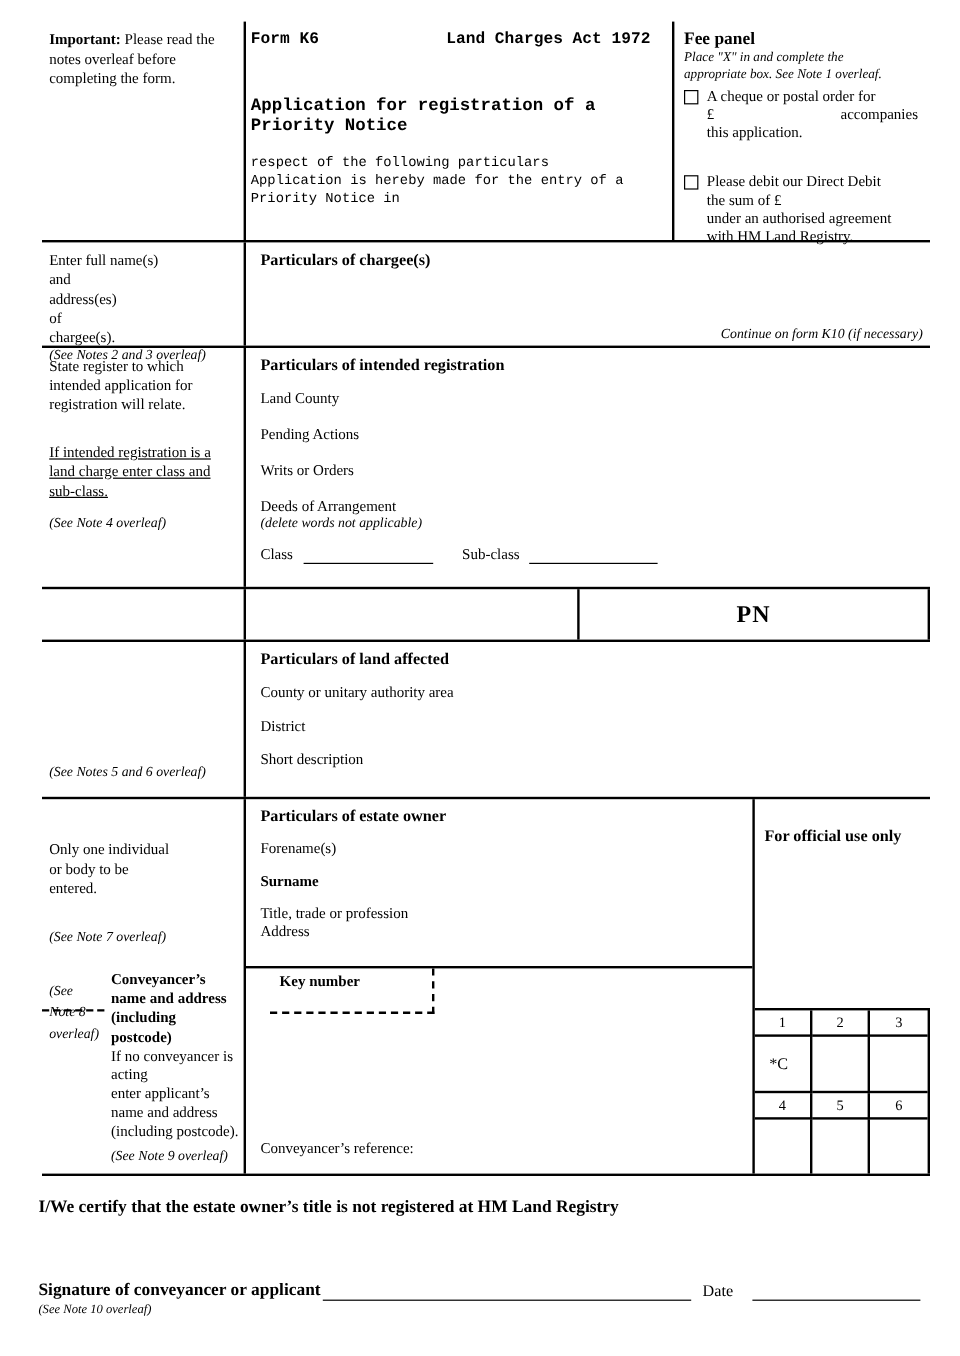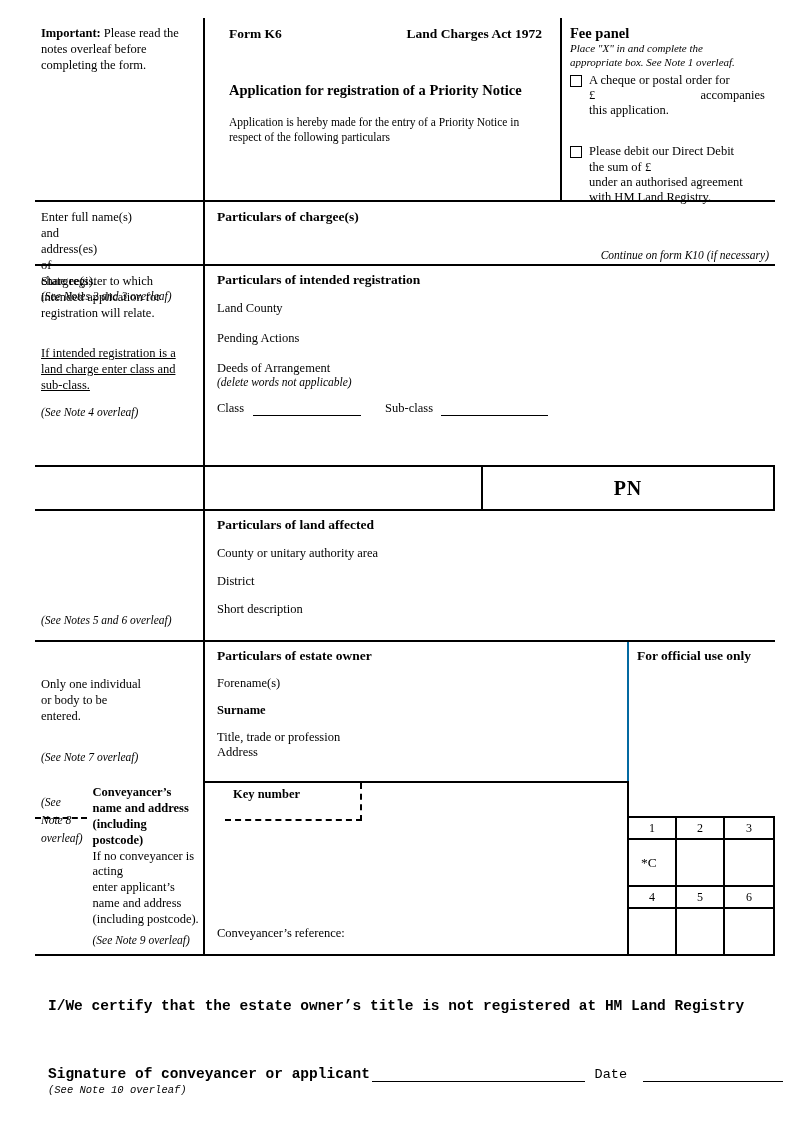--- a/index.html
+++ b/index.html
@@ -10,35 +10,35 @@
   .frow { display: flex; width: 100%; }
   .b-bot { border-bottom: 2px solid #000; }
   .cell { position: relative; }
   .sidecol { width: 170px; flex: 0 0 170px; border-right: 2px solid #000;
     font-size: 12.5px; line-height: 1.28; padding: 7px 4px 0 6px; }
   .note { font-style: italic; font-size: 11.5px; }
   .heading { font-weight: bold; font-size: 13.5px; }
 
   
   .row1 { height: 184px; }
-  .r1-mid { flex: 0 0 355px; width: 355px; padding: 8px 18px 0 24px; }
+  .r1-mid { flex: 0 0 355px; width: 355px; padding: 8px 18px 0 4px; font-family: Liberation Mono, monospace; }
   .r1-topline { display: flex; justify-content: space-between; font-weight: bold; font-size: 13.5px; }
   .form-title { font-weight: bold; font-size: 14.5px; margin-top: 40px; }
   .made { font-size: 11.5px; margin-top: 16px; line-height: 1.3; }
   .feecol { flex: 1; border-left: 2px solid #000; padding: 7px 8px 0 8px; }
   .fee-title { font-weight: bold; font-size: 14.5px; }
   .fee-instr { font-style: italic; font-size: 11px; line-height: 1.25; }
   .fee-opt { display: flex; align-items: flex-start; font-size: 12.5px; line-height: 1.22; }
   .opt1 { margin-top: 3px; }
   .opt2 { margin-top: 26px; }
   .chk { width: 12px; height: 12px; border: 1.5px solid #000; flex: 0 0 12px; margin: 2px 7px 0 0; }
   .pound-line { display: flex; justify-content: space-between; padding-right: 2px; }
 
   
-  .row2 { height: 64px; }
+  .row2 { height: 88px; }
   .r2-main { flex: 1; padding: 7px 6px 3px 12px; display: flex; flex-direction: column; justify-content: space-between; }
   .continue-note { align-self: flex-end; font-style: italic; font-size: 11.5px; }
 
   
   .row3 { height: 201px; }
   .r3-side2 { margin-top: 24px; text-decoration: underline; }
   .r3-note { margin-top: 12px; }
   .r3-main { flex: 1; padding: 6px 6px 0 12px; }
   .reg-item { font-size: 12.5px; margin-top: 15px; }
   .reg-item.first { margin-top: 13px; }
@@ -59,21 +59,21 @@
   .land-item { font-size: 12.5px; margin-top: 13px; }
 
   
   .row6 { height: 139px; }
   .r6-side { padding-top: 34px; }
   .r6-note { margin-top: 26px; }
   .r6-mid { flex: 0 0 422px; width: 422px; padding: 6px 6px 0 12px; }
   .eo-item { font-size: 12.5px; margin-top: 12px; }
   .eo-item.tight { margin-top: 0; }
   .bold { font-weight: bold; }
-  .r6-official { flex: 1; border-left: 2px solid #0369a1; padding: 6px 4px 0 8px; }
+  .r6-official { flex: 1; border-left: 2px solid #000000; padding: 23px 4px 0 8px; }
 
   
   .lower { height: 175px; }
   .low-left { width: 170px; flex: 0 0 170px; border-right: 2px solid #000; display: flex; flex-direction: row; }
   .note8-cell { height: 38px; flex: 0 0 38px; border-bottom: 2px dashed #000; padding: 11px 4px 0 6px; }
   .conv-block { padding: 4px 4px 0 6px; font-size: 12.5px; line-height: 1.27; }
   .conv-note { margin-top: 5px; font-style: italic; }
   .low-mid { flex: 0 0 422px; width: 422px; border-top: 2px solid #000; display: flex; flex-direction: column; }
   .keybox { width: 137px; height: 38px; border-right: 2px dashed #000; border-bottom: 2px dashed #000;
     padding: 4px 8px 0 8px; font-weight: bold; font-size: 12.5px; margin-left: 20px; }
@@ -83,21 +83,21 @@
   .lr-spacer { height: 35px; flex: 0 0 35px; }
   .ogrid { flex: 1; border-top: 2px solid #000; border-right: 2px solid #000;
     display: grid; grid-template-columns: 1fr 1fr 1fr; grid-template-rows: 22px 47px 22px 1fr; }
   .gcell { border-right: 2px solid #000; border-bottom: 2px solid #000;
     display: flex; align-items: center; justify-content: center; font-size: 12px; }
   .gcell.lastcol { border-right: none; }
   .gcell.lastrow { border-bottom: none; }
   .gcell.mark { justify-content: flex-start; padding-left: 12px; font-size: 13.5px; }
 
   
-  .footer { position: absolute; left: 48px; top: 998px; width: 735px; font-family: Liberation Mono, monospace; }
+  .footer { position: absolute; left: 32px; top: 998px; width: 735px; }
   .certify { font-weight: bold; font-size: 14.5px; }
   .sig-row { margin-top: 52px; display: flex; align-items: flex-end; }
   .sig-label { font-weight: bold; font-size: 14.5px; white-space: nowrap; }
   .sig-line { flex: 1; border-bottom: 1px solid #000; height: 15px; margin-left: 2px; }
   .date-label { font-size: 13.5px; margin-left: 10px; white-space: nowrap; }
   .date-line { width: 140px; flex: 0 0 140px; border-bottom: 1px solid #000; height: 15px; margin-left: 16px; }
   .note10 { font-style: italic; font-size: 10.5px; margin-top: 2px; }
 </style>
 </head>
 <body>
@@ -109,22 +109,22 @@
       <div class="cell sidecol">
         <span class="bold">Important:</span><span> Please read the notes overleaf before completing the form.</span>
       </div>
       <div class="cell r1-mid">
         <div class="r1-topline">
           <span>Form K6</span>
           <span>Land Charges Act 1972</span>
         </div>
         <div class="form-title">Application for registration of a Priority Notice</div>
         <div class="made">
+          <div>respect of the following particulars</div>
           <div>Application is hereby made for the entry of a Priority Notice in</div>
-          <div>respect of the following particulars</div>
         </div>
       </div>
       <div class="cell feecol">
         <div class="fee-title">Fee panel</div>
         <div class="fee-instr">
           <div>Place "X" in and complete the</div>
           <div>appropriate box. See Note 1 overleaf.</div>
         </div>
         <div class="fee-opt opt1">
           <span class="chk"></span>
@@ -167,20 +167,21 @@
     <div class="frow row3 b-bot">
       <div class="cell sidecol">
         <div>State register to which intended application for registration will relate.</div>
         <div class="r3-side2">If intended registration is a land charge enter class and sub-class.</div>
         <div class="note r3-note">(See Note 4 overleaf)</div>
       </div>
       <div class="cell r3-main">
         <div class="heading">Particulars of intended registration</div>
         <div class="reg-item first">Land County</div>
         <div class="reg-item">Pending Actions</div>
+        <div class="reg-item">Writs or Orders</div>
         <div class="reg-item">Deeds of Arrangement</div>
         <div class="delete-note">(delete words not applicable)</div>
         <div class="class-line">
           <span>Class</span>
           <span class="fill-line" style="width:108px; margin-left:9px;"></span>
           <span style="margin-left:24px;">Sub-class</span>
           <span class="fill-line" style="width:107px; margin-left:8px;"></span>
         </div>
       </div>
     </div>

